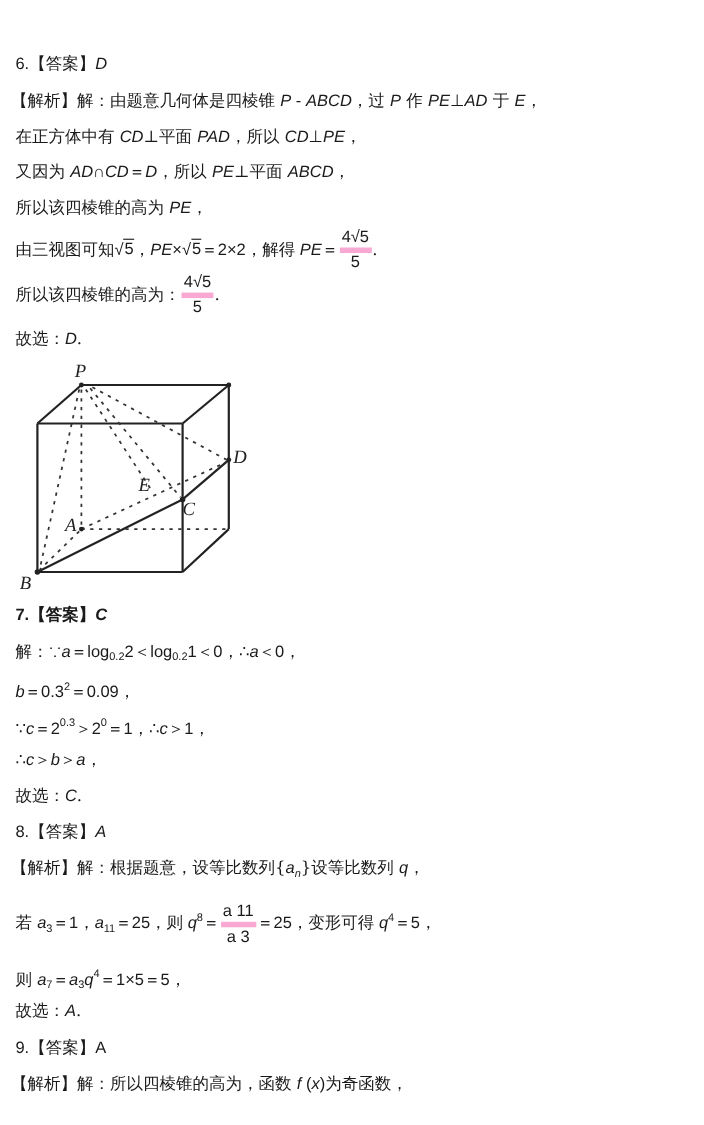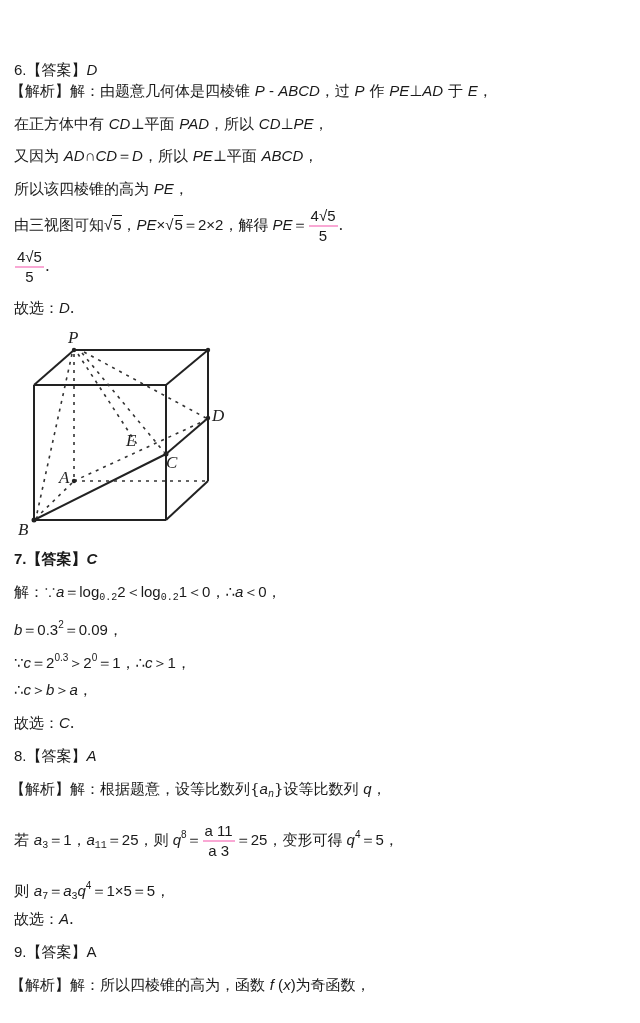--- a/index.html
+++ b/index.html
@@ -7,38 +7,38 @@
     width: 640px; height: 1023px; position: relative; overflow: hidden;
     font-family: "DejaVu Serif", "Liberation Serif", serif;
     color: #1a1a1a;
   }
   .line {
     position: absolute; left: 14px; white-space: nowrap;
     font-size: 15px; line-height: 20px;
   }
   .latin { font-family: "Liberation Sans", "DejaVu Sans", sans-serif; }
   .it { font-style: italic; font-family: "Liberation Sans", "DejaVu Sans", sans-serif; }
-  .sub { font-size: 10px; vertical-align: -3px; font-family: Liberation Mono, monospace; }
+  .sub { font-size: 10px; vertical-align: -3px; font-family: Liberation Sans, sans-serif; }
   .sup { font-size: 10px; vertical-align: 7px; font-family: "Liberation Sans", sans-serif; }
   .frac {
     display: inline-block; vertical-align: middle; text-align: center;
     font-family: "Liberation Sans", sans-serif; margin: 0 1px;
   }
-  .frac .num { display: block; border-bottom: 2px solid #f9a8d4; padding: 0 2px; line-height: 18px; }
+  .frac .num { display: block; border-bottom: 5px solid #f9a8d4; padding: 0 2px; line-height: 18px; }
   .frac .den { display: block; line-height: 18px; }
   .sqrt { font-family: "Liberation Sans", sans-serif; }
   .sqrt .rad { border-top: 1px solid #1a1a1a; padding-left: 1px; }
   .figure { position: absolute; left: 14px; top: 328px; width: 230px; height: 210px; }
   .figure svg { width: 230px; height: 210px; }
   .lbl { font-family: "Liberation Serif", "DejaVu Serif", serif; font-style: italic; font-size: 17px; fill: #222; }
 </style>
 </head>
 <body>
 
-<div class="line" style="top:48px;margin-top:12px;">
+<div class="line" style="top:48px;">
   <span class="latin">6.</span><span>【答案】</span><span class="it">D</span>
 </div>
 
 <div class="line" style="top:81px;left:10px;">
   <span>【解析】</span><span>解：由题意几何体是四棱锥 </span><span class="it">P</span><span class="latin"> - </span><span class="it">ABCD</span><span>，过 </span><span class="it">P</span><span> 作 </span><span class="it">PE</span><span class="latin">⊥</span><span class="it">AD</span><span> 于 </span><span class="it">E</span><span>，</span>
 </div>
 
 <div class="line" style="top:114px;">
   <span>在正方体中有 </span><span class="it">CD</span><span>⊥平面 </span><span class="it">PAD</span><span>，所以 </span><span class="it">CD</span><span class="latin">⊥</span><span class="it">PE</span><span>，</span>
 </div>
@@ -49,21 +49,21 @@
 
 <div class="line" style="top:179px;">
   <span>所以该四棱锥的高为 </span><span class="it">PE</span><span>，</span>
 </div>
 
 <div class="line" style="top:207px;line-height:36px;">
   <span>由三视图可知</span><span class="sqrt"><span>√</span><span class="rad">5</span></span><span>，</span><span class="it">PE</span><span class="latin">×</span><span class="sqrt"><span>√</span><span class="rad">5</span></span><span class="latin">＝2×2，解得 </span><span class="it">PE</span><span class="latin">＝</span><span class="frac"><span class="num">4√5</span><span class="den">5</span></span><span>.</span>
 </div>
 
 <div class="line" style="top:248px;line-height:36px;">
-  <span class="frac"><span class="num">4√5</span><span class="den">5</span></span><span>.</span>
+  <span>所以该四棱锥的高为：</span><span class="frac"><span class="num">4√5</span><span class="den">5</span></span><span>.</span>
 </div>
 
 <div class="line" style="top:298px;">
   <span>故选：</span><span class="it">D</span><span>.</span>
 </div>
 
 <div class="figure">
   <svg viewBox="0 0 230 210">
     <g stroke="#222" stroke-width="2" fill="none">
 

